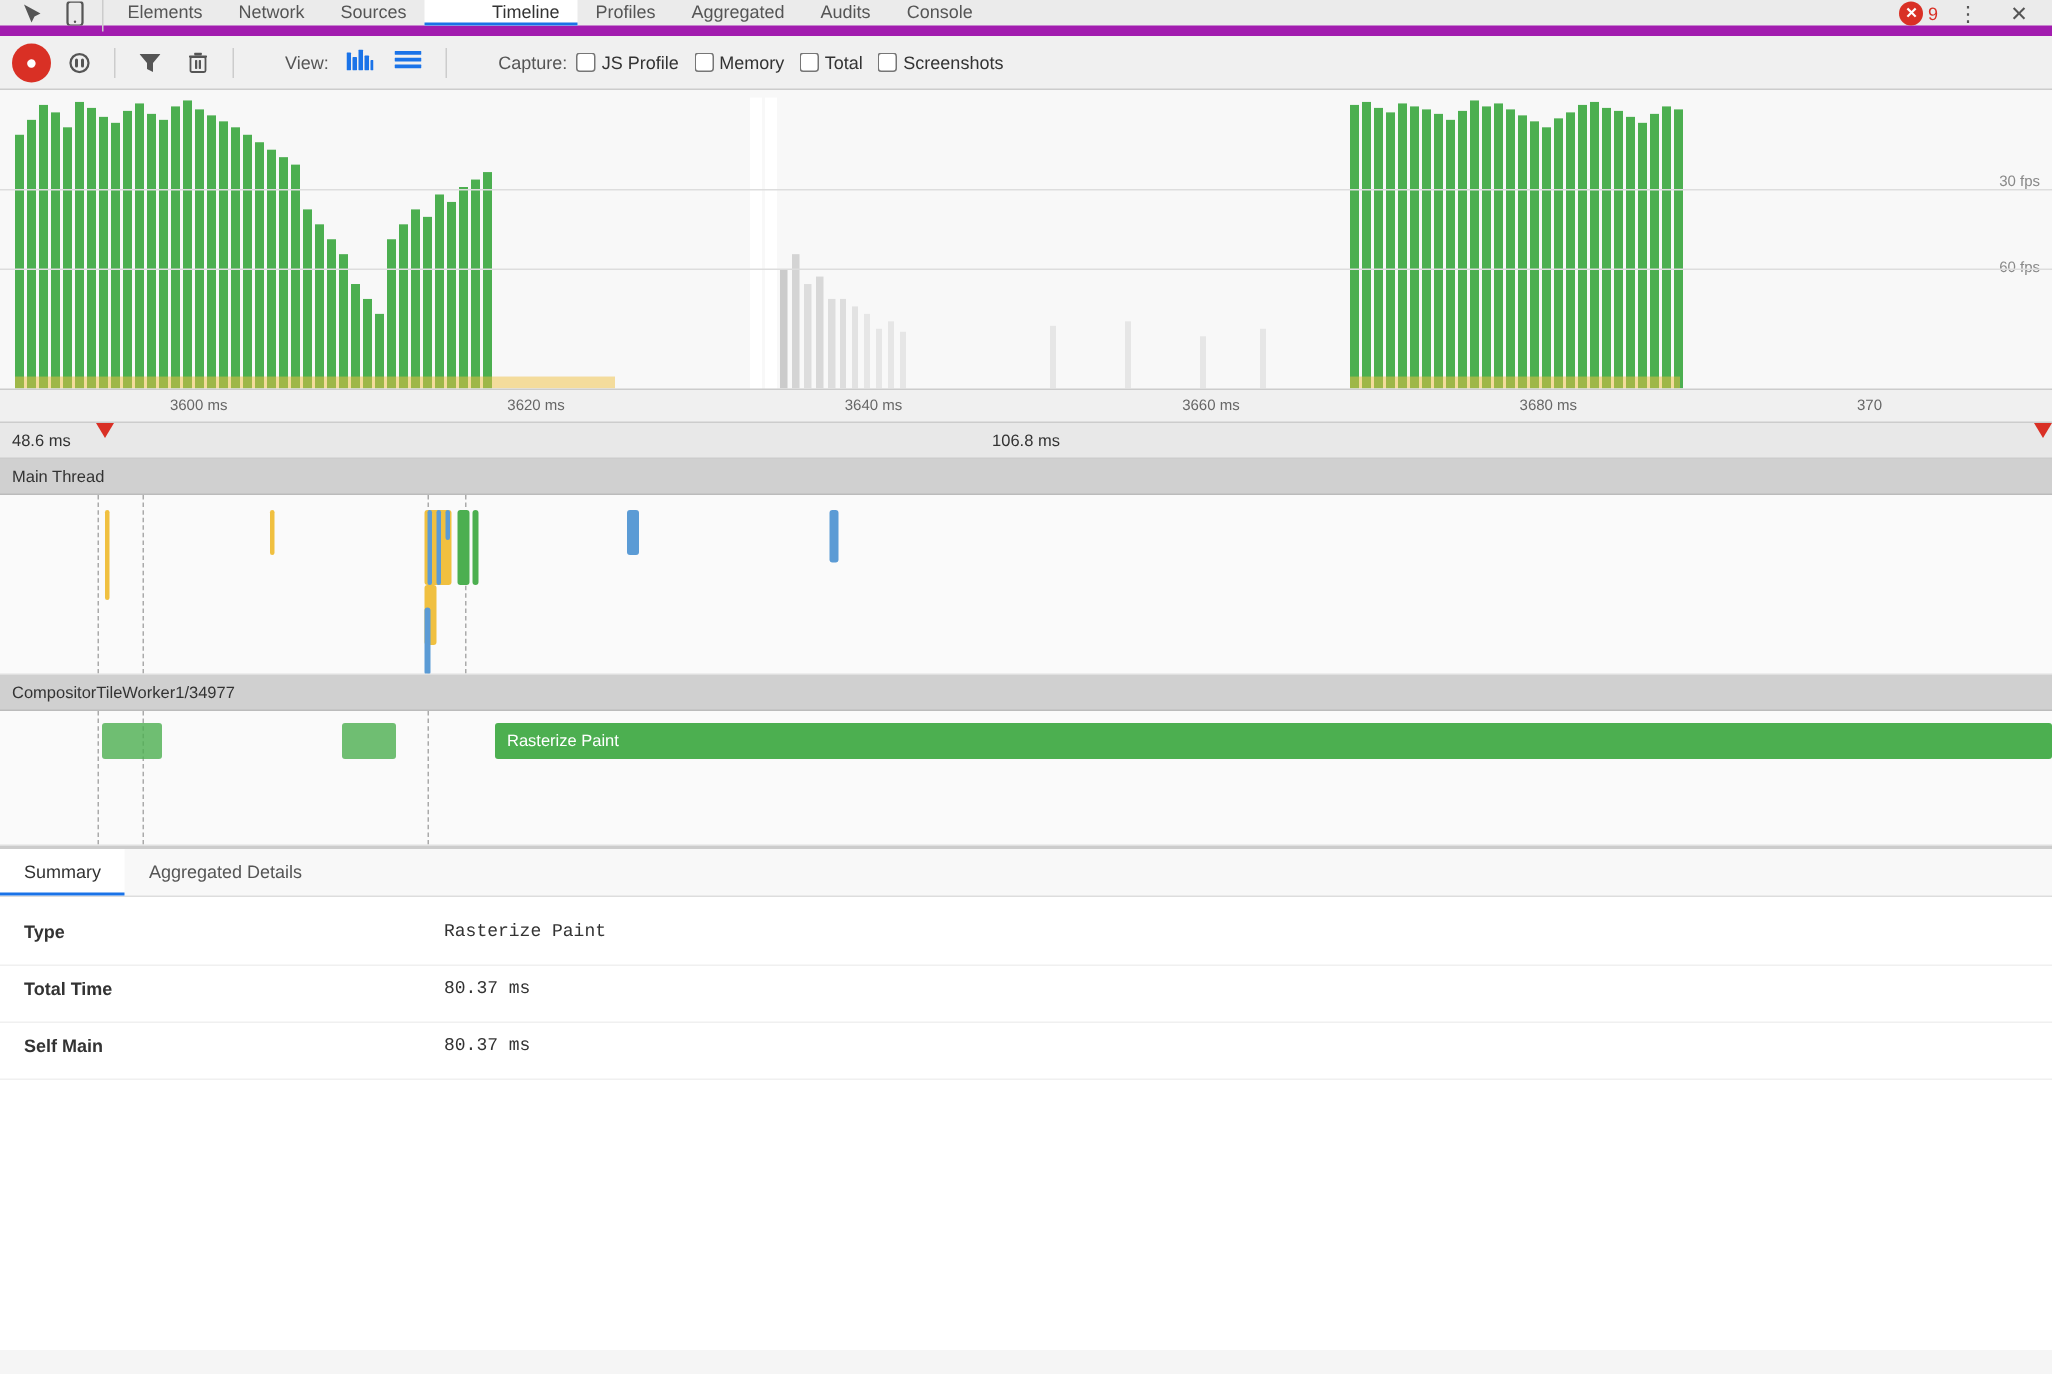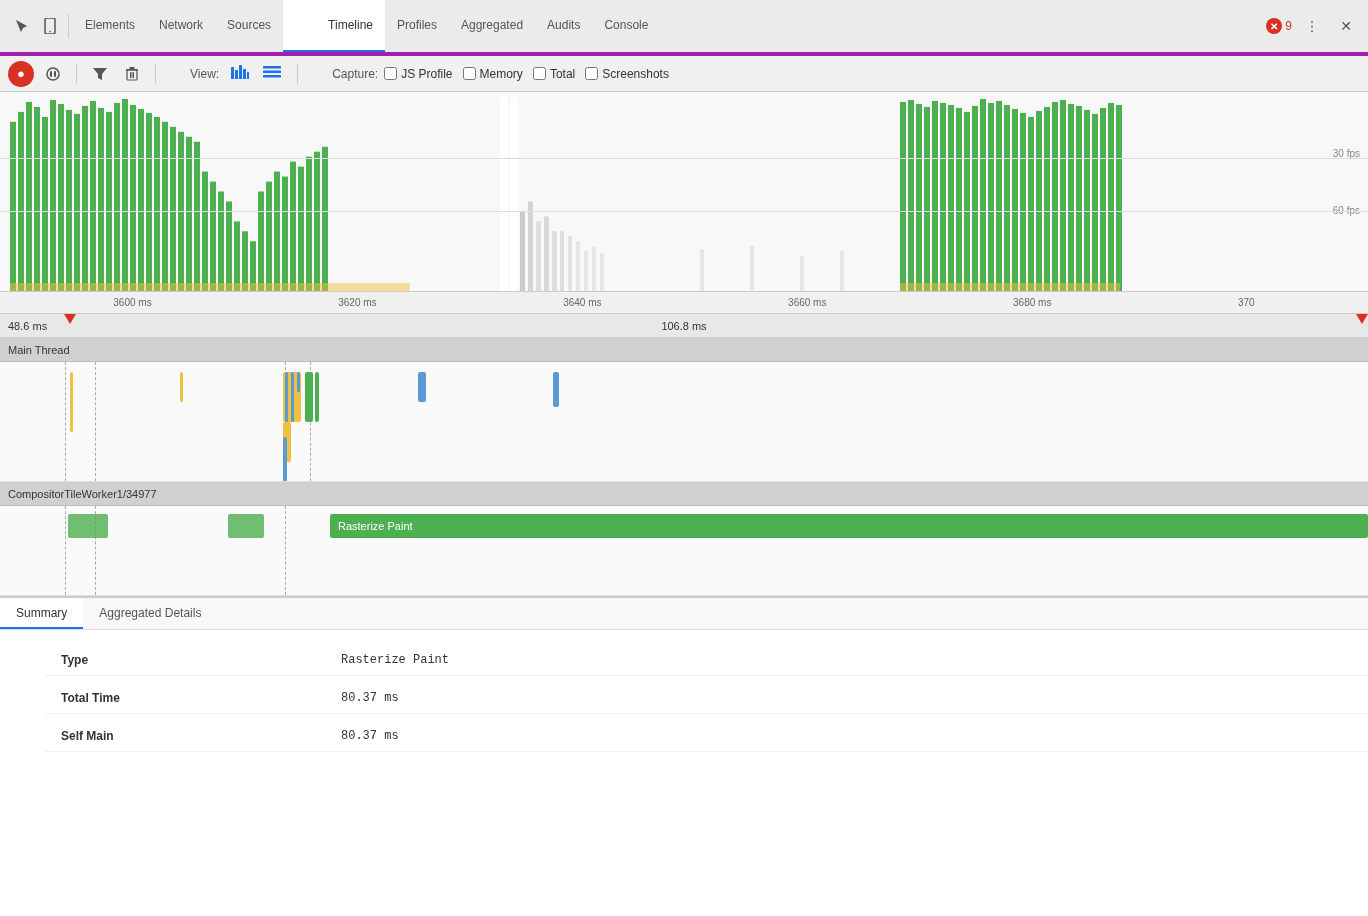--- a/index.html
+++ b/index.html
@@ -11,22 +11,22 @@
       width: 1368px;
       height: 916px;
       overflow: hidden;
     }
 
     
     .top-nav {
       display: flex;
       align-items: center;
       background: #ebebeb;
-      border-bottom: 4px solid #a21caf;
-      height: 56px;
+      border-bottom: 7px solid #a21caf;
+      height: 24px;
       padding: 0 8px;
       gap: 0;
     }
     .nav-icon-btn {
       width: 28px; height: 28px;
       display: flex; align-items: center; justify-content: center;
       cursor: pointer;
       border-radius: 3px;
       color: #555;
       font-size: 14px;
@@ -255,25 +255,24 @@
       color: #333;
       background: #fff;
       text-align: right;
     }
 
     .detail-table {
       padding: 8px 0;
     }
     .detail-row {
       display: flex;
-      align-items: flex-end;
+      align-items: flex-start;
       padding: 8px 16px;
       border-bottom: 1px solid #f0f0f0;
       min-height: 38px;
-      margin-left: 45px;
     }
     .detail-label {
       font-weight: bold;
       font-size: 12px;
       width: 280px;
       flex-shrink: 0;
     }
     .detail-value {
       font-size: 12px;
       font-family: 'Courier New', monospace;

